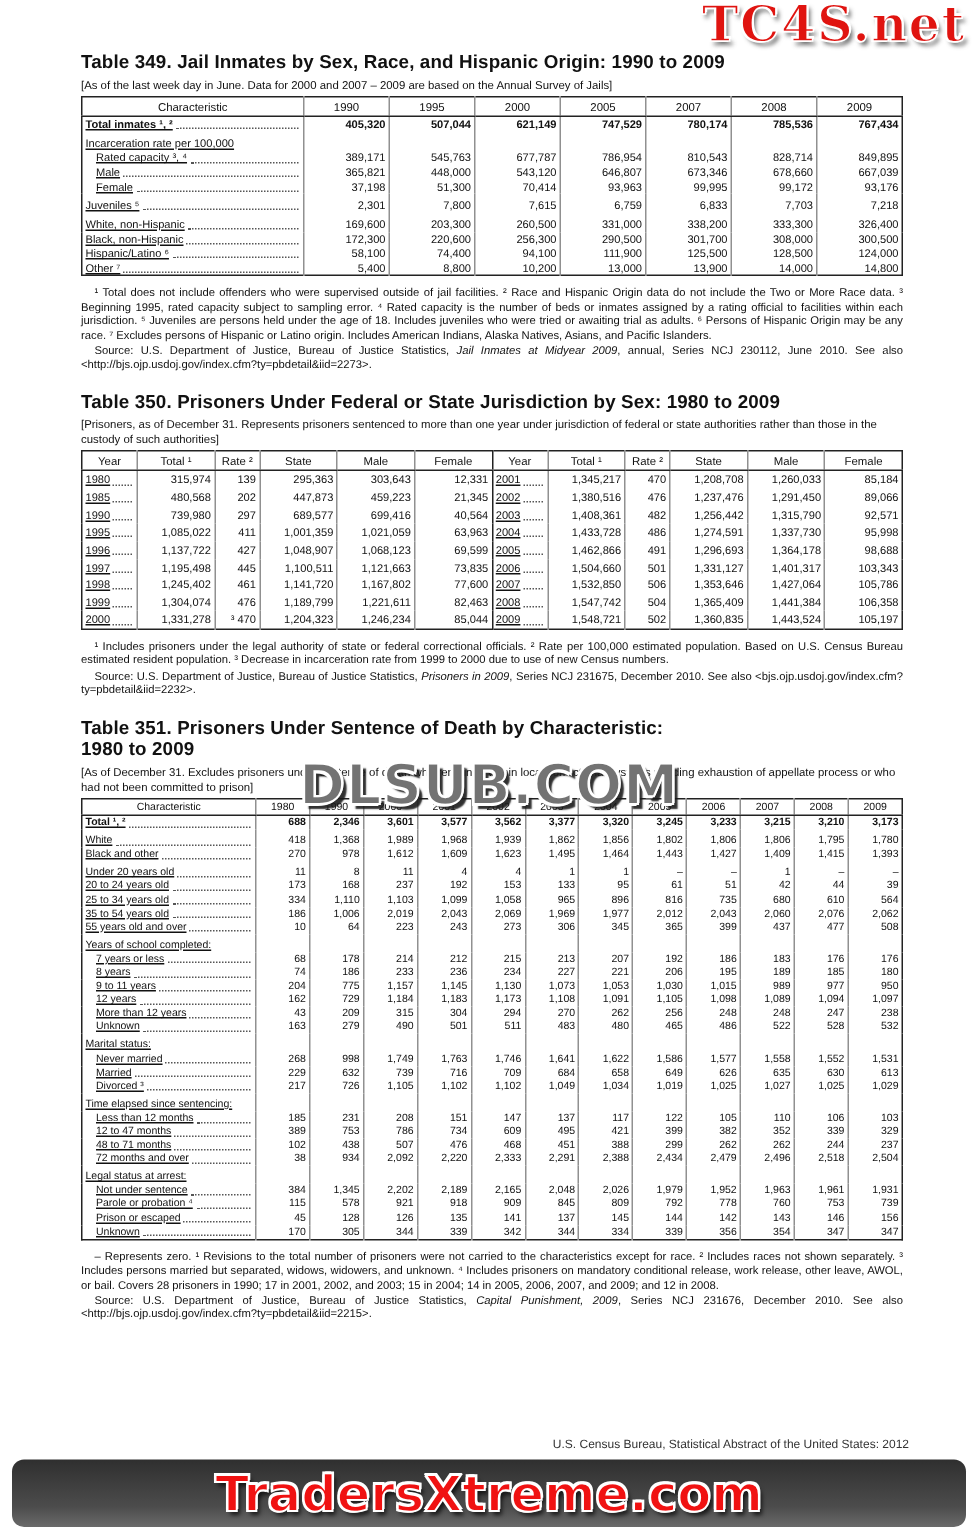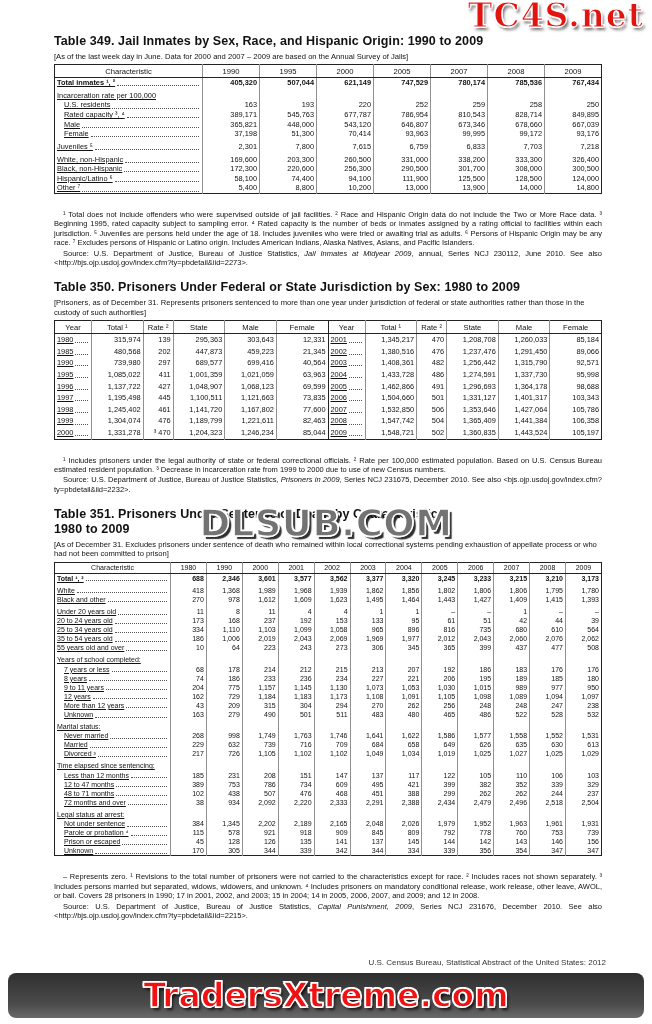--- a/index.html
+++ b/index.html
@@ -28,21 +28,21 @@
   td.ind .lwrap { padding-left:7px; }
 
   .t349 th:nth-child(1) { width:148px; }
   .t350 th:nth-child(1), .t350 th:nth-child(7) { width:37px; }
   .t350 th:nth-child(3), .t350 th:nth-child(9) { width:30px; }
   .t350 td { padding-top:1px; padding-bottom:1px; }
   .t350 th:nth-child(7), .t350 td:nth-child(7) { border-left:1px solid #222; }
   .t351 th:nth-child(1) { width:116px; }
   .t351 th, .t351 td { font-size:7px; }
 
-  .footnote { font-size:7.5px; line-height:1.25; text-align:justify; text-indent:9px; margin:16px 0 1px; }
+  .footnote { font-size:7.5px; line-height:1.25; text-align:justify; text-indent:9px; margin:6px 0 1px; }
   .source { font-size:7.5px; line-height:1.25; text-align:justify; text-indent:9px; }
   .source i { font-style:italic; }
 
   .footer { position:absolute; left:54px; top:988px; font-size:15px; color:#222; }
   .footer .pgnum { margin-right:9px; }
   .src-line { position:absolute; right:46px; top:958px; font-size:8px; color:#333; }
 
   .wm { position:absolute; z-index:5; font-weight:bold; }
   .wm-top {
     top:-4px; right:8px; font-size:33px; letter-spacing:1px;
@@ -118,35 +118,20 @@
             <td class="num"></td>
             <td class="num"></td>
             <td class="num"></td>
             <td class="num"></td>
             <td class="num"></td>
             <td class="num"></td>
           </tr>
           <tr class="">
             <td class="lblcell ind">
               <div class="lwrap">
-                <span class="lbltxt">U.S. residents</span>
-                <span class="dots"></span>
-              </div>
-            </td>
-            <td class="num">163</td>
-            <td class="num">193</td>
-            <td class="num">220</td>
-            <td class="num">252</td>
-            <td class="num">259</td>
-            <td class="num">258</td>
-            <td class="num">250</td>
-          </tr>
-          <tr class="">
-            <td class="lblcell ind">
-              <div class="lwrap">
                 <span class="lbltxt">Rated capacity ³, ⁴</span>
                 <span class="dots"></span>
               </div>
             </td>
             <td class="num">389,171</td>
             <td class="num">545,763</td>
             <td class="num">677,787</td>
             <td class="num">786,954</td>
             <td class="num">810,543</td>
             <td class="num">828,714</td>

